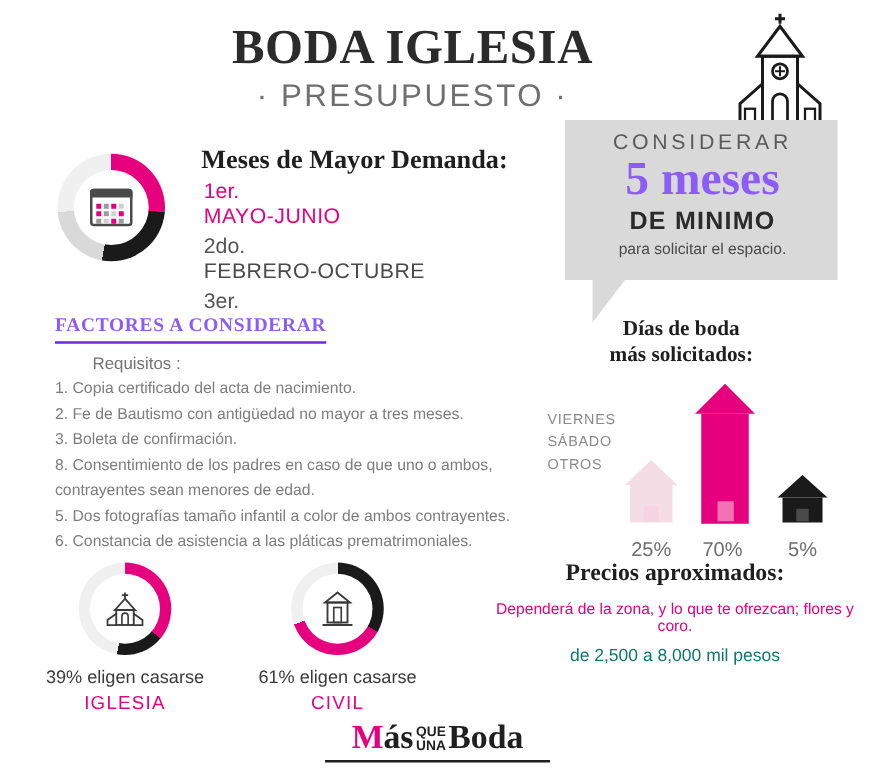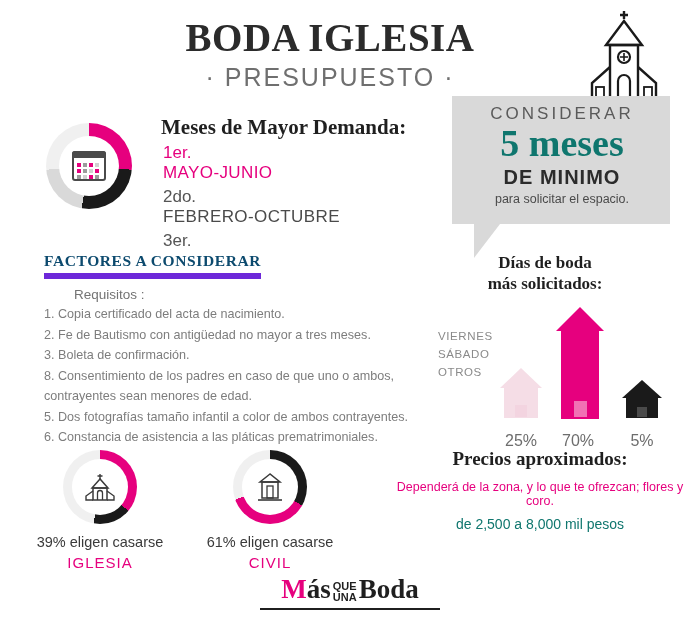--- a/index.html
+++ b/index.html
@@ -83,31 +83,31 @@
     background:#d9d9d9;
   }
   .bubble-tail{
     position:absolute;left:474px;top:224px;width:0;height:0;
     border-left:26px solid #d9d9d9;border-right:18px solid transparent;
     border-bottom:34px solid transparent;
   }
   .bub-l1{position:absolute;left:462px;top:104px;width:200px;text-align:center;
     font-size:17px;letter-spacing:3px;color:#5a5a5a;}
   .bub-l2{position:absolute;left:462px;top:124px;width:200px;text-align:center;
-    font-family:"Liberation Serif", serif;font-weight:bold;font-size:38px;color:#0f766e;line-height:1;}
+    font-family:"Liberation Serif", serif;font-weight:bold;font-size:38px;color:#8b5cf6;line-height:1;}
   .bub-l3{position:absolute;left:462px;top:166px;width:200px;text-align:center;
     font-size:20px;letter-spacing:1px;color:#2b2b2b;font-weight:bold;}
   .bub-l4{position:absolute;left:462px;top:192px;width:200px;text-align:center;
     font-size:12.5px;color:#4a4a4a;}
 
   
   .factors{position:absolute;left:44px;top:252px;width:370px;}
   .factors-title{
     font-family:"Liberation Serif", serif;font-weight:bold;font-size:15.5px;
-    letter-spacing:0.6px;color:#0c4a6e;border-bottom:6px solid #6d28d9;
+    letter-spacing:0.6px;color:#8b5cf6;border-bottom:2px solid #6d28d9;
     display:inline-block;padding-bottom:3px;
   }
   .req-label{margin-top:8px;font-size:13.5px;color:#737373;padding-left:30px;}
   .req-list{margin-top:3px;font-size:12.6px;color:#7d7d7d;line-height:1.55;}
   .req-list div{margin-bottom:1px;}
 
   
   .days{position:absolute;left:405px;top:252px;width:280px;}
   .days-title{
     text-align:center;font-family:"Liberation Serif", serif;font-weight:bold;

